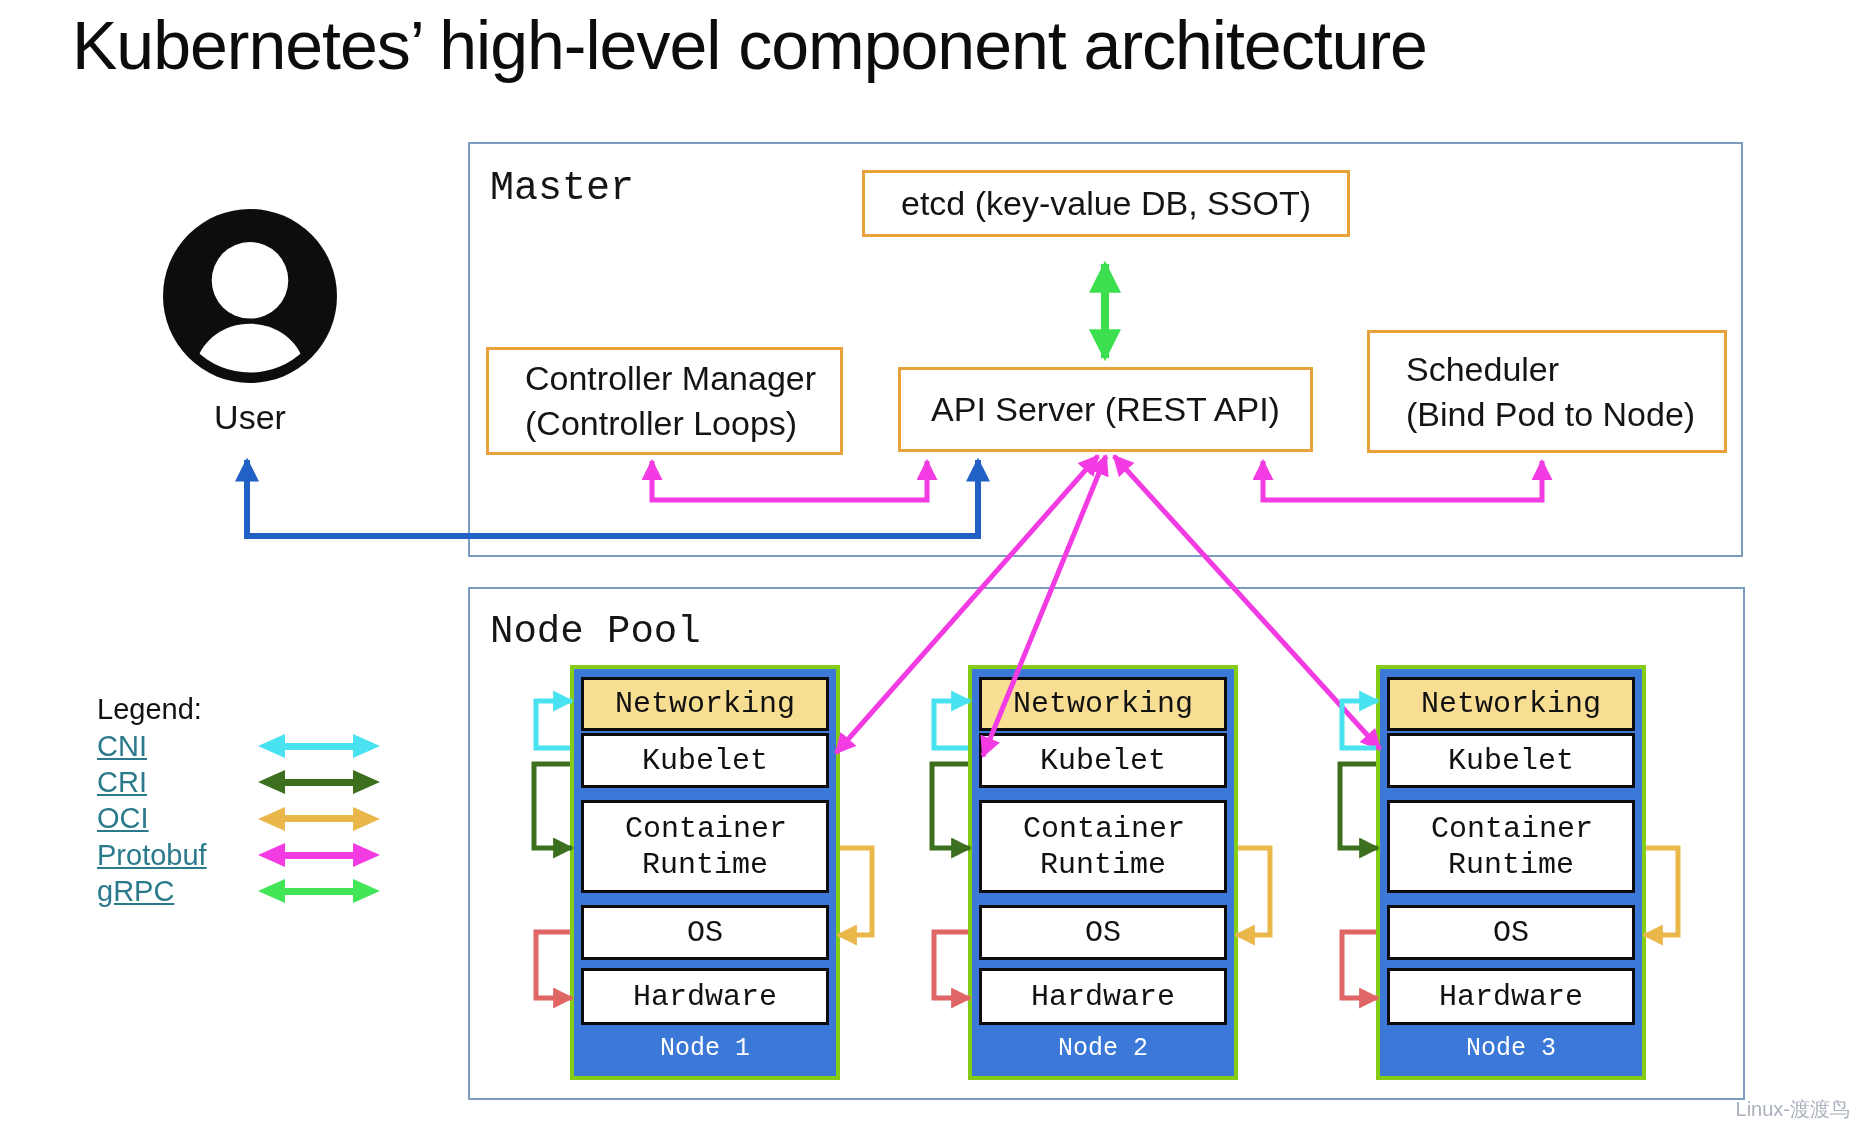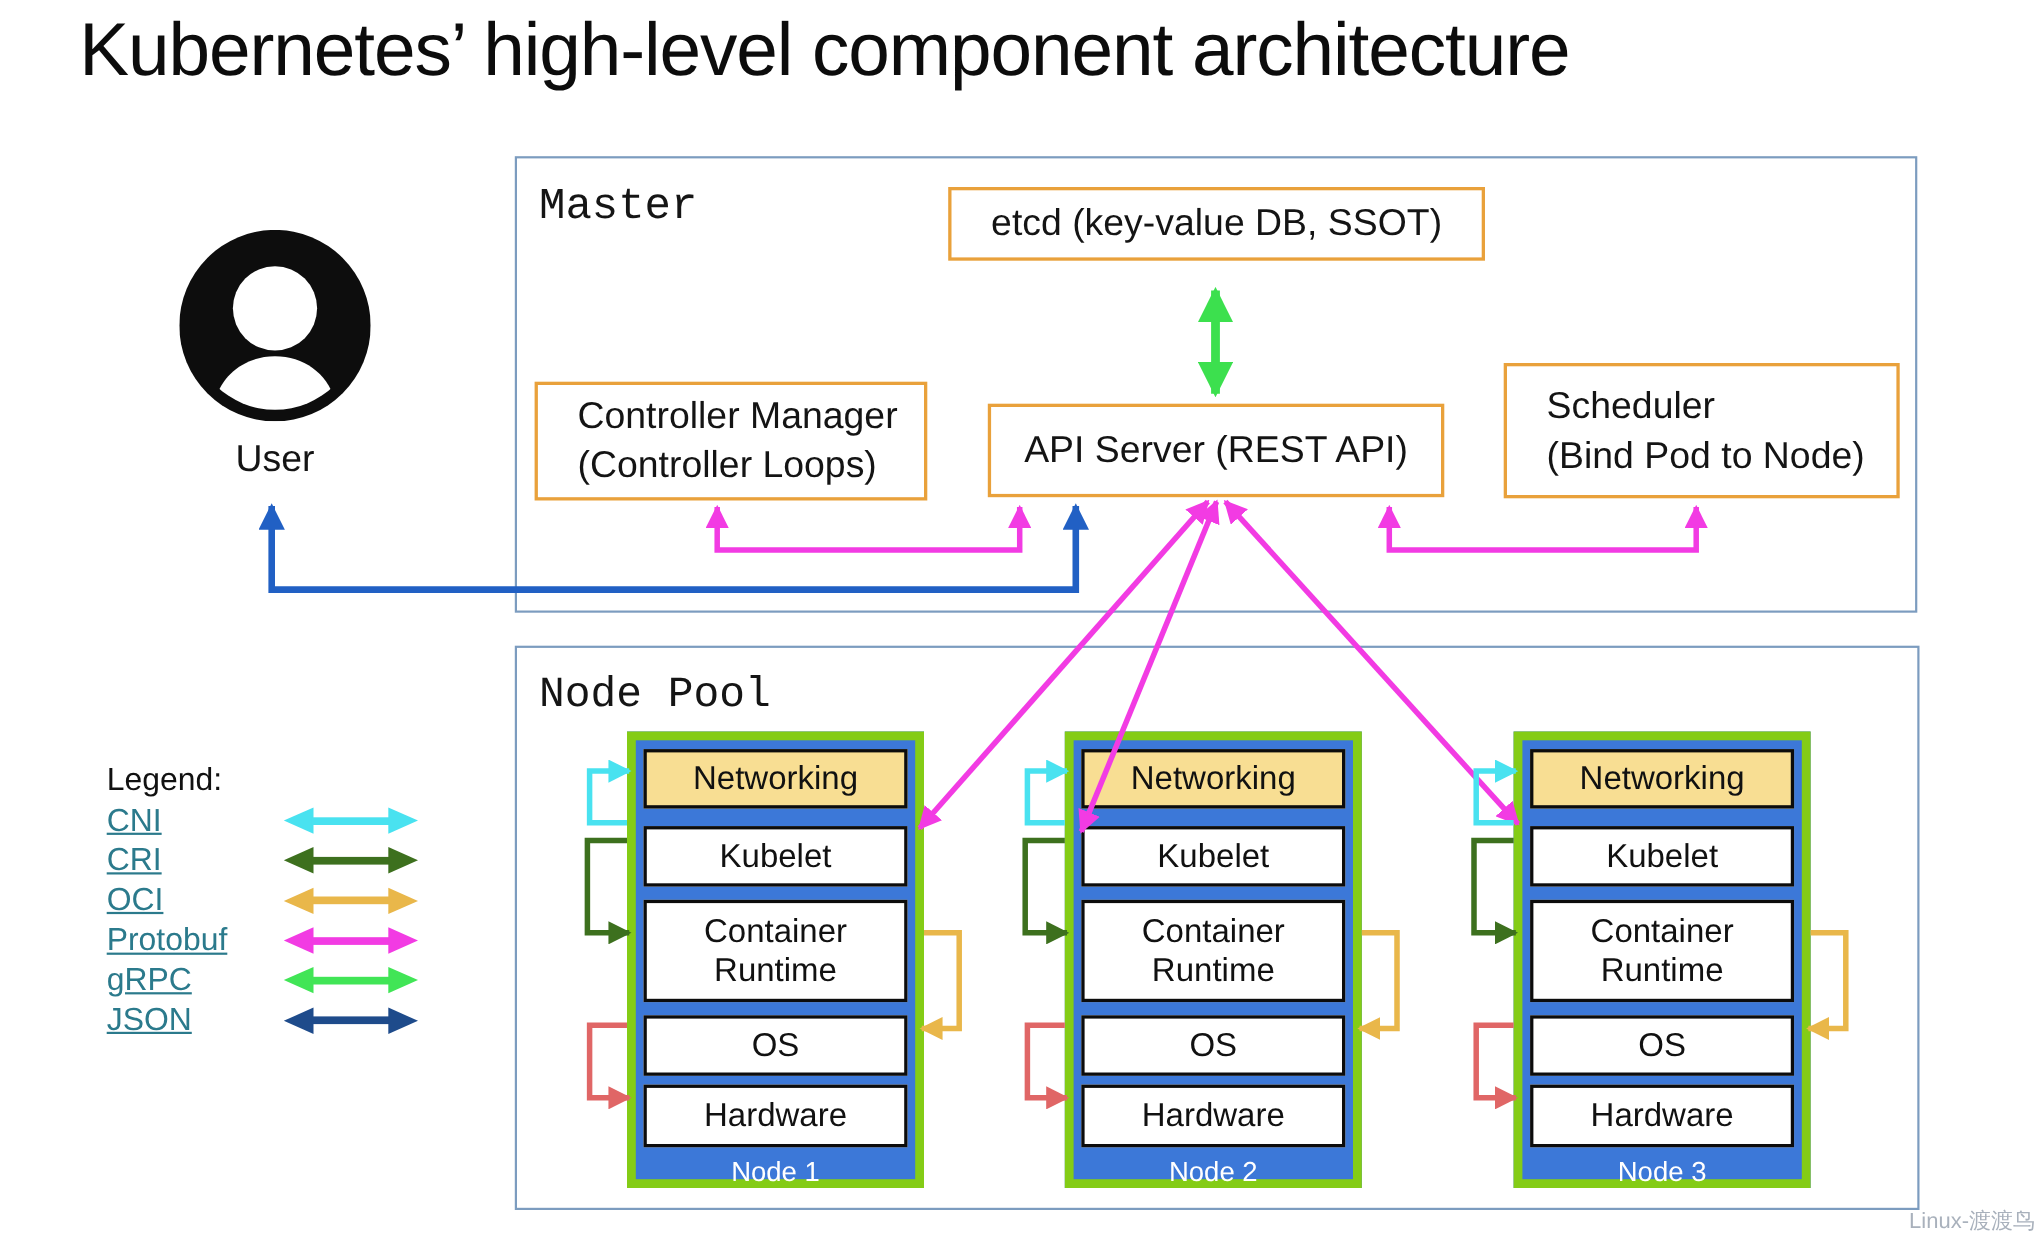--- a/index.html
+++ b/index.html
@@ -10,24 +10,24 @@
   
   .frame{position:absolute;border:2px solid #7c9cbf;background:transparent;box-sizing:border-box;}
   .frame-label{position:absolute;font-size:40px;color:#151515;font-family:Liberation Mono, monospace;}
   
   .obox{position:absolute;border:3px solid #e9a13b;background:#fff;box-sizing:border-box;display:flex;align-items:center;font-size:34px;color:#141414;}
   .obox.center{justify-content:center;text-align:center;}
   .obox.left{justify-content:flex-start;padding-left:36px;line-height:1.32;}
   
   .user-label{font-size:34px;color:#141414;text-align:center;}
   
-  .node{position:absolute;top:665px;width:270px;height:415px;background:#3c78d8;border:8px solid #84cc16;box-sizing:border-box;padding:5px 7px 0 7px;}
+  .node{position:absolute;top:665px;width:270px;height:415px;background:#3c78d8;border:4px solid #84cc16;box-sizing:border-box;padding:5px 7px 0 7px;font-family:Liberation Mono, monospace;}
   .nrow{border:3px solid #0c0c0c;background:#fff;box-sizing:border-box;display:flex;align-items:center;justify-content:center;text-align:center;font-size:30px;color:#111;}
   .nrow.networking{height:54px;margin-top:3px;background:#f8de93;}
-  .nrow.kubelet{height:55px;margin-top:16px;}
+  .nrow.kubelet{height:55px;margin-top:2px;}
   .nrow.cruntime{height:93px;margin-top:12px;line-height:1.2;}
   .nrow.cruntime span{display:inline-block;width:160px;}
   .nrow.os{height:55px;margin-top:12px;}
   .nrow.hardware{height:57px;margin-top:8px;}
   .node-label{height:47px;display:flex;align-items:center;justify-content:center;color:#fff;font-size:25px;}
   
   .legend{position:absolute;left:97px;top:690px;width:300px;}
   .legend-title{font-size:29px;color:#111;height:38px;display:flex;align-items:center;}
   .lrow{display:flex;align-items:center;height:36.3px;}
   .lrow a{width:161px;font-size:29px;text-decoration:underline;cursor:pointer;}
@@ -180,28 +180,20 @@
       </span>
     </div>
     <div class="lrow">
       <a style="color: rgb(43, 122, 140);">gRPC</a>
       <span class="larrow">
         <span class="tri l" style="border-right-color: rgb(65, 229, 86);"></span>
           <span class="lbar" style="background-color: rgb(65, 229, 86);"></span>
           <span class="tri r" style="border-left-color: rgb(65, 229, 86);"></span>
       </span>
     </div>
-    <div class="lrow">
-      <a style="color: rgb(43, 122, 140);">JSON</a>
-      <span class="larrow">
-        <span class="tri l" style="border-right-color: rgb(30, 75, 139);"></span>
-          <span class="lbar" style="background-color: rgb(30, 75, 139);"></span>
-          <span class="tri r" style="border-left-color: rgb(30, 75, 139);"></span>
-      </span>
-    </div>
   </div>
 
   <div class="abs watermark">Linux-渡渡鸟</div>
 
   <svg class="overlay" viewBox="0 0 1858 1126">
     <defs>
       <marker id="arr-grpc" viewBox="0 0 10 10" refX="9" refY="5" markerWidth="4" markerHeight="4" orient="auto-start-reverse">
           <path d="M0,0L10,5L0,10Z" fill="#3ce04e" style="fill: rgb(60, 224, 78);"></path>
         </marker>
       <marker id="arr-pb" viewBox="0 0 10 10" refX="9" refY="5" markerWidth="4.2" markerHeight="4.2" orient="auto-start-reverse">

